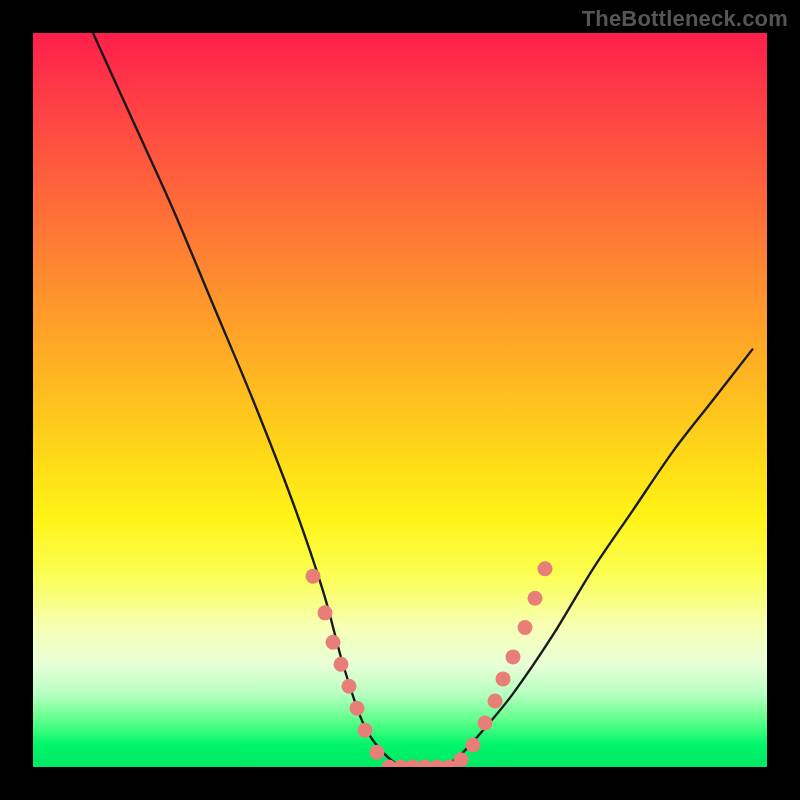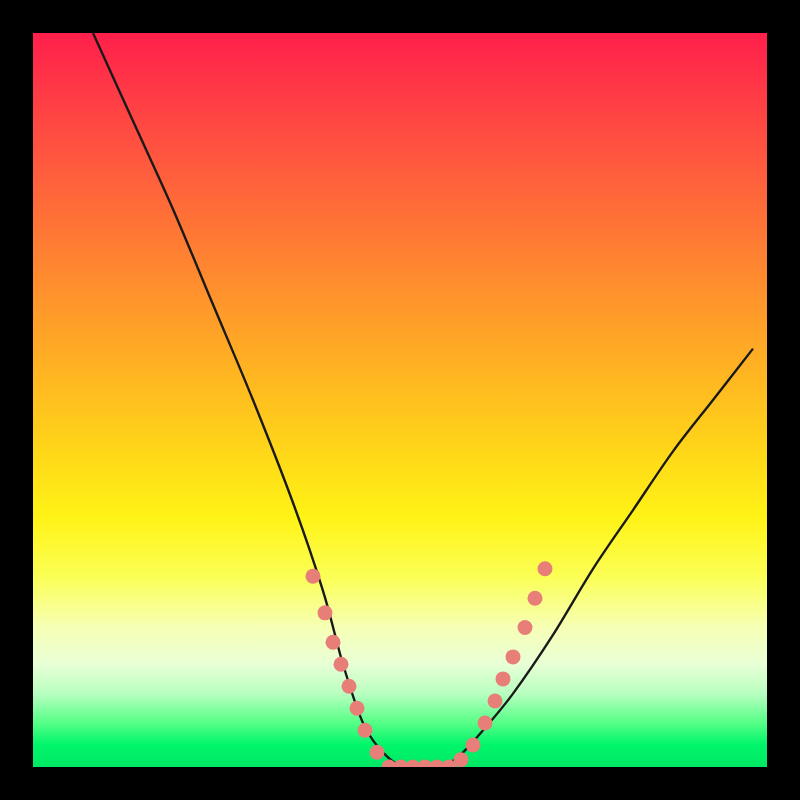--- a/index.html
+++ b/index.html
@@ -63,20 +63,21 @@
     height: 734px;
     z-index: 10;
     pointer-events: none;
   }
 </style>
 </head>
 <body>
 
 <div class="frame">
 
+  <div class="watermark">TheBottleneck.com</div>
 
   <div class="plot-area"></div>
 
   <svg class="curve" viewBox="0 0 734 734" preserveAspectRatio="none">
     <path d="M 60 0 C 66.66666666666667 14.680000000000007, 86.66666666666667 58.72000000000004, 100 88.08000000000004 C 113.33333333333333 117.44000000000004, 126.66666666666667 145.57666666666665, 140 176.15999999999997 C 153.33333333333334 206.74333333333328, 166.66666666666666 239.7733333333333, 180 271.58 C 193.33333333333334 303.38666666666666, 206.66666666666666 333.97, 220 367 C 233.33333333333334 400.03, 248.33333333333334 437.9533333333333, 260 469.76 C 271.6666666666667 501.56666666666666, 281.6666666666667 530.9266666666667, 290 557.84 C 298.3333333333333 584.7533333333333, 303.3333333333333 609.22, 310 631.24 C 316.6666666666667 653.26, 323.3333333333333 675.28, 330 689.96 C 336.6666666666667 704.6400000000001, 343.3333333333333 711.98, 350 719.32 C 356.6666666666667 726.6600000000001, 363.3333333333333 731.5533333333333, 370 734 C 376.6666666666667 736.4466666666667, 383.3333333333333 734, 390 734 C 396.6666666666667 734, 403.3333333333333 736.4466666666667, 410 734 C 416.6666666666667 731.5533333333333, 423.3333333333333 725.4366666666667, 430 719.32 C 436.6666666666667 713.2033333333334, 441.6666666666667 707.0866666666666, 450 697.3 C 458.3333333333333 687.5133333333333, 468.3333333333333 676.5033333333333, 480 660.6 C 491.6666666666667 644.6966666666667, 506.6666666666667 622.6766666666667, 520 601.88 C 533.3333333333334 581.0833333333333, 546.6666666666666 556.6166666666666, 560 535.8199999999999 C 573.3333333333334 515.0233333333333, 586.6666666666666 496.67333333333335, 600 477.1 C 613.3333333333334 457.5266666666667, 626.6666666666666 436.73, 640 418.38 C 653.3333333333334 400.03, 666.6666666666666 384.12666666666667, 680 367 C 693.3333333333334 349.87333333333333, 713.3333333333334 324.1833333333334, 720 315.62000000000006" fill="none" stroke="#1a1a1a" stroke-width="2.4"></path>
     <g>
         <circle cx="280" cy="543.16" r="7.5" fill="#e77f78"></circle>
         <circle cx="292" cy="579.86" r="7.5" fill="#e77f78"></circle>
         <circle cx="300" cy="609.22" r="7.5" fill="#e77f78"></circle>
         <circle cx="308" cy="631.24" r="7.5" fill="#e77f78"></circle>

